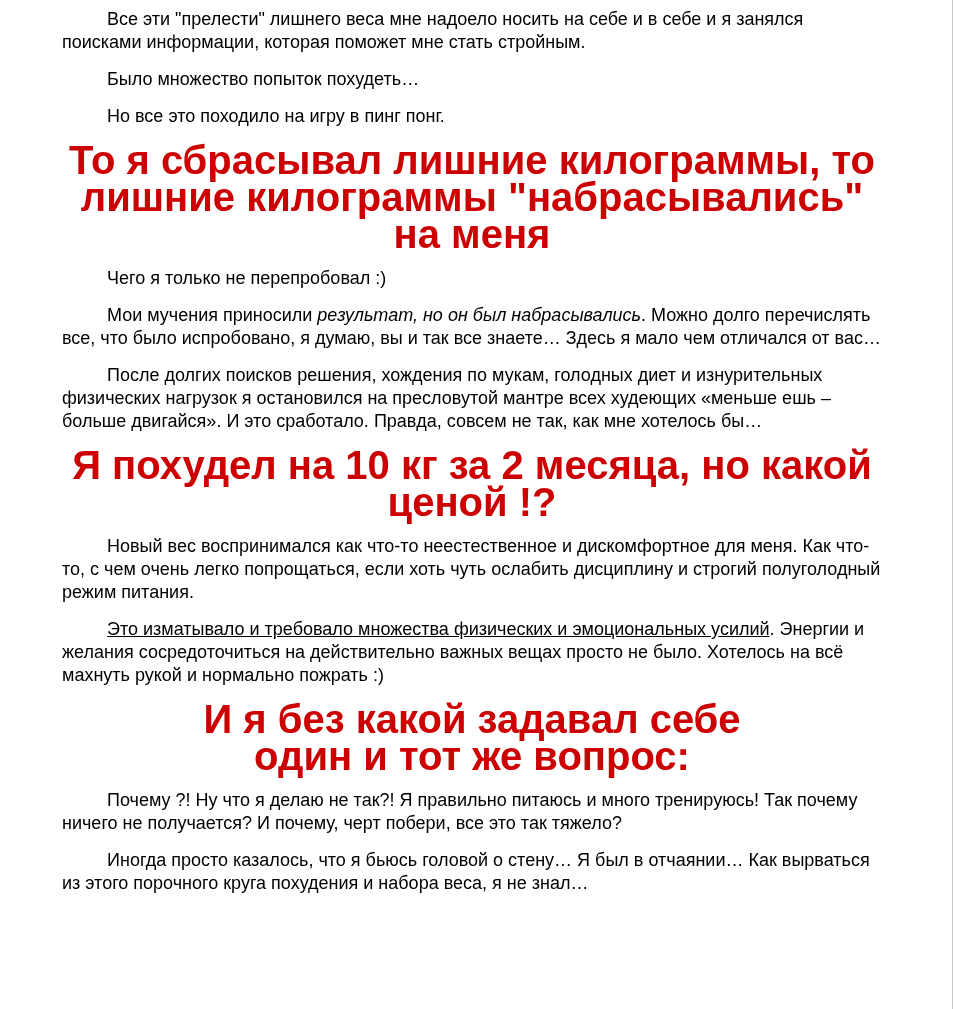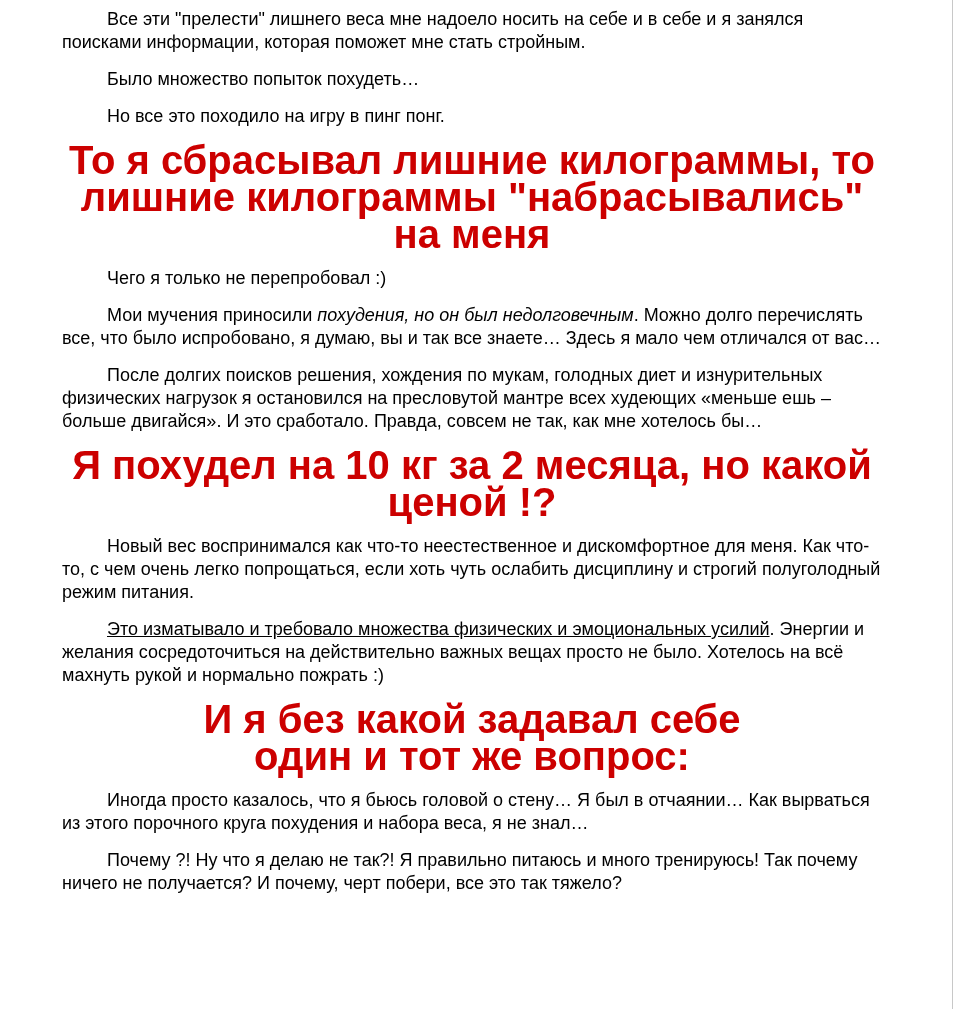--- a/index.html
+++ b/index.html
@@ -34,31 +34,31 @@
   <p class="para">Все эти "прелести" лишнего веса мне надоело носить на себе и в себе и я занялся поисками информации, которая поможет мне стать стройным.</p>
 
   <p class="para b">Было множество попыток похудеть…</p>
 
   <p class="para">Но все это походило на игру в пинг понг.</p>
 
   <h2 class="red" style="margin-top:10px;">То я сбрасывал лишние килограммы, то лишние килограммы "набрасывались" на меня</h2>
 
   <p class="para">Чего я только не перепробовал :)</p>
 
-  <p class="para"><span>Мои мучения приносили </span><span class="i">похудения, но он был недолговечным</span><span>. Можно долго перечислять все, что было испробовано, я думаю, вы и так все знаете… Здесь я мало чем отличался от вас…</span></p>
+  <p class="para"><span>Мои мучения приносили </span><span class="i">результат, но он был набрасывались</span><span>. Можно долго перечислять все, что было испробовано, я думаю, вы и так все знаете… Здесь я мало чем отличался от вас…</span></p>
 
   <p class="para"><span>После долгих поисков решения, хождения по мукам, голодных диет и изнурительных физических нагрузок я остановился на пресловутой мантре всех худеющих </span><span class="b">«меньше ешь – больше двигайся»</span><span>. И это сработало. Правда, совсем не так, как мне хотелось бы…</span></p>
 
   <h2 class="red">Я похудел на 10 кг за 2 месяца, но какой ценой !?</h2>
 
   <p class="para">Новый вес воспринимался как что-то неестественное и дискомфортное для меня. Как что-то, с чем очень легко попрощаться, если хоть чуть ослабить дисциплину и строгий полуголодный режим питания.</p>
 
   <p class="para"><span class="u">Это изматывало и требовало множества физических и эмоциональных усилий</span><span>. Энергии и желания сосредоточиться на действительно важных вещах просто не было. Хотелось на всё махнуть рукой и нормально пожрать :)</span></p>
 
 
   <h2 class="red" style="padding:0 120px;">И я без какой задавал себе один и тот же вопрос:</h2>
 
+  <p class="para"><span class="b">Почему ?! Ну что я делаю не так?!</span><span> Я правильно питаюсь и много тренируюсь! Так почему ничего не получается? И почему, черт побери, все это так тяжело?</span></p>
+
   <p class="para">Иногда просто казалось, что я бьюсь головой о стену… Я был в отчаянии… Как вырваться из этого порочного круга похудения и набора веса, я не знал…</p>
-
-  <p class="para"><span class="b">Почему ?! Ну что я делаю не так?!</span><span> Я правильно питаюсь и много тренируюсь! Так почему ничего не получается? И почему, черт побери, все это так тяжело?</span></p>
 
 
 </div>
 
 </body></html>

